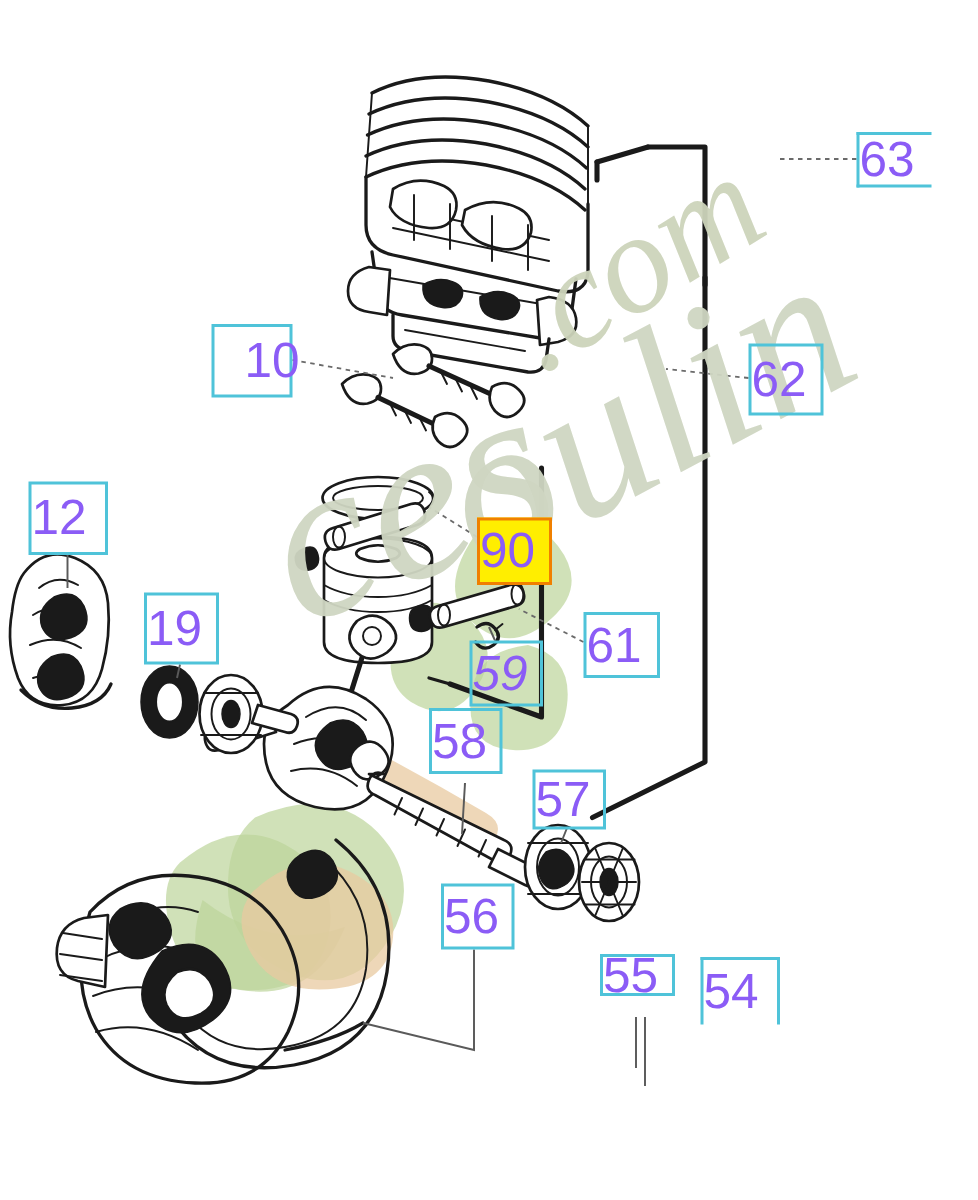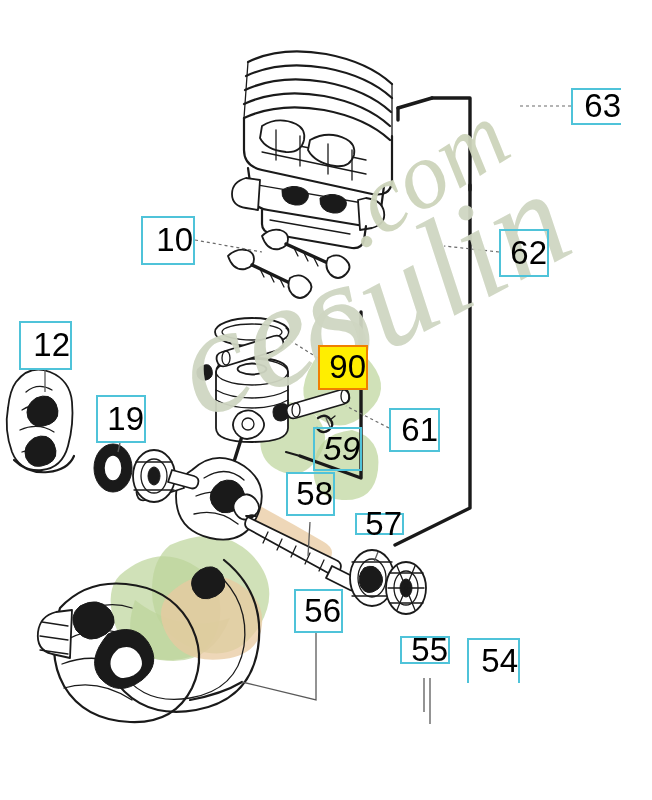--- a/index.html
+++ b/index.html
@@ -22,26 +22,26 @@
     left: 0;
     top: 0;
     width: 652px;
     height: 800px;
   }
   .callout {
     position: absolute;
     box-sizing: border-box;
     border: 2px solid #4fc3d9;
     background: transparent;
-    color: #000000;
+    color: #8b5cf6;
     font-family: "Liberation Sans", sans-serif;
     font-weight: 400;
     display: flex;
     align-items: center;
-    justify-content: flex-end;
+    justify-content: flex-start;
     line-height: 1;
     letter-spacing: 0px;
     z-index: 40;
   }
   .callout.highlight {
     border: 2px solid #f08000;
     background: #ffee00;
   }
   .callout.clipped-right {
     border-right: none;
@@ -362,21 +362,21 @@
     </div>
 
     <div class="callout" style="left:313px; top:427px; width:49px; height:44px; font-size:33px;font-style:italic;">
       <span>59</span>
     </div>
 
     <div class="callout" style="left:286px; top:472px; width:49px; height:44px; font-size:33px;">
       <span>58</span>
     </div>
 
-    <div class="callout" style="left:355px; top:513px; width:49px; height:22px; font-size:33px;">
+    <div class="callout" style="left:355px; top:513px; width:49px; height:40px; font-size:33px;">
       <span>57</span>
     </div>
 
     <div class="callout" style="left:294px; top:589px; width:49px; height:44px; font-size:33px;">
       <span>56</span>
     </div>
 
     <div class="callout" style="left:400px; top:636px; width:50px; height:28px; font-size:33px;">
       <span>55</span>
     </div>

